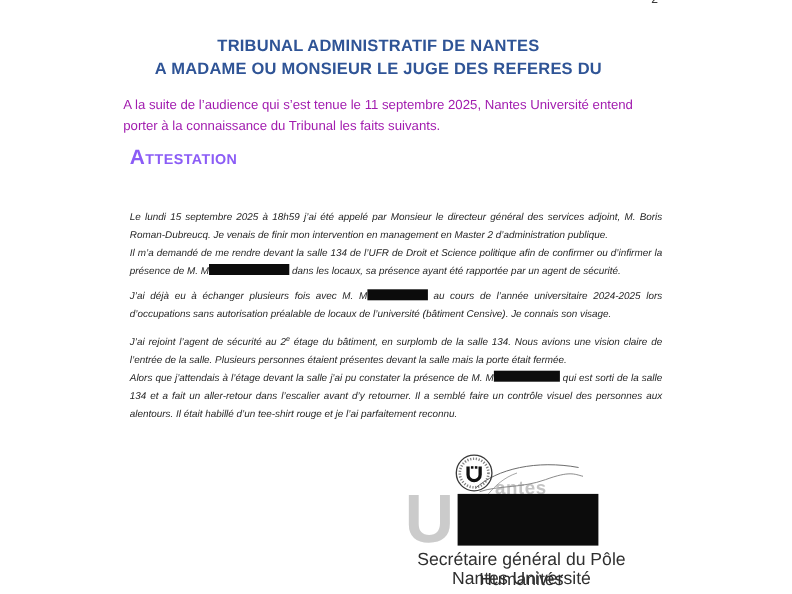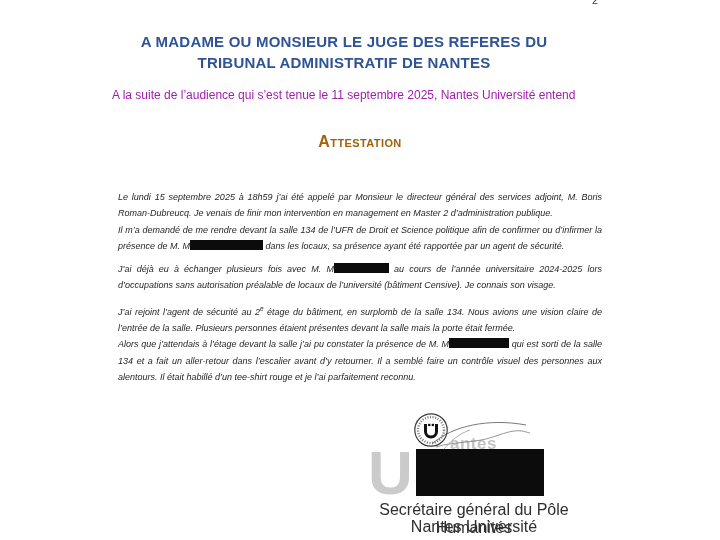--- a/index.html
+++ b/index.html
@@ -38,26 +38,26 @@
     font-size: 12px;
     line-height: 18.5px;
     color: #a21caf;
     white-space: nowrap;
   }
   .section-heading {
     position: absolute;
     left: 118px;
     top: 133px;
     width: 484px;
-    text-align: center;
+    text-align: left;
     font-variant: small-caps;
     font-weight: bold;
-    font-size: 16px;
+    font-size: 19px;
     letter-spacing: 0.4px;
-    color: #a16207;
+    color: #8b5cf6;
   }
   .body-col {
     position: absolute;
     left: 118px;
     top: 189px;
     width: 484px;
     color: #262626;
   }
   .body-para {
     margin: 0 0 7px 0;
@@ -121,26 +121,27 @@
   .sig-org  { top: 518px; }
 </style>
 </head>
 <body>
 
 <div class="page">
 
   <div class="pagenum">2</div>
 
   <div class="doc-title">
+    <div>TRIBUNAL ADMINISTRATIF DE NANTES</div>
     <div>A MADAME OU MONSIEUR LE JUGE DES REFERES DU</div>
-    <div>TRIBUNAL ADMINISTRATIF DE NANTES</div>
   </div>
 
   <div class="intro">
     <div>A la suite de l’audience qui s’est tenue le 11 septembre 2025, Nantes Université entend</div>
+    <div>porter à la connaissance du Tribunal les faits suivants.</div>
   </div>
 
   <div class="section-heading">Attestation</div>
 
   <div class="body-col">
       <p class="body-para">Le lundi 15 septembre 2025 à 18h59 j’ai été appelé par Monsieur le directeur général des services adjoint, M. Boris Roman-Dubreucq. Je venais de finir mon intervention en management en Master 2 d’administration publique.<br>Il m’a demandé de me rendre devant la salle 134 de l’UFR de Droit et Science politique afin de confirmer ou d’infirmer la présence de M. M<span class="redaction" style="width: 73px;"></span> dans les locaux, sa présence ayant été rapportée par un agent de sécurité.</p>
       <p class="body-para">J’ai déjà eu à échanger plusieurs fois avec M. M<span class="redaction" style="width: 55px;"></span> au cours de l’année universitaire 2024-2025 lors d’occupations sans autorisation préalable de locaux de l’université (bâtiment Censive). Je connais son visage.</p>
       <p class="body-para">J’ai rejoint l’agent de sécurité au 2<sup>e</sup> étage du bâtiment, en surplomb de la salle 134. Nous avions une vision claire de l’entrée de la salle. Plusieurs personnes étaient présentes devant la salle mais la porte était fermée.<br>Alors que j’attendais à l’étage devant la salle j’ai pu constater la présence de M. M<span class="redaction" style="width: 60px;"></span> qui est sorti de la salle 134 et a fait un aller-retour dans l’escalier avant d’y retourner. Il a semblé faire un contrôle visuel des personnes aux alentours. Il était habillé d’un tee-shirt rouge et je l’ai parfaitement reconnu.</p>
     </div>
 

